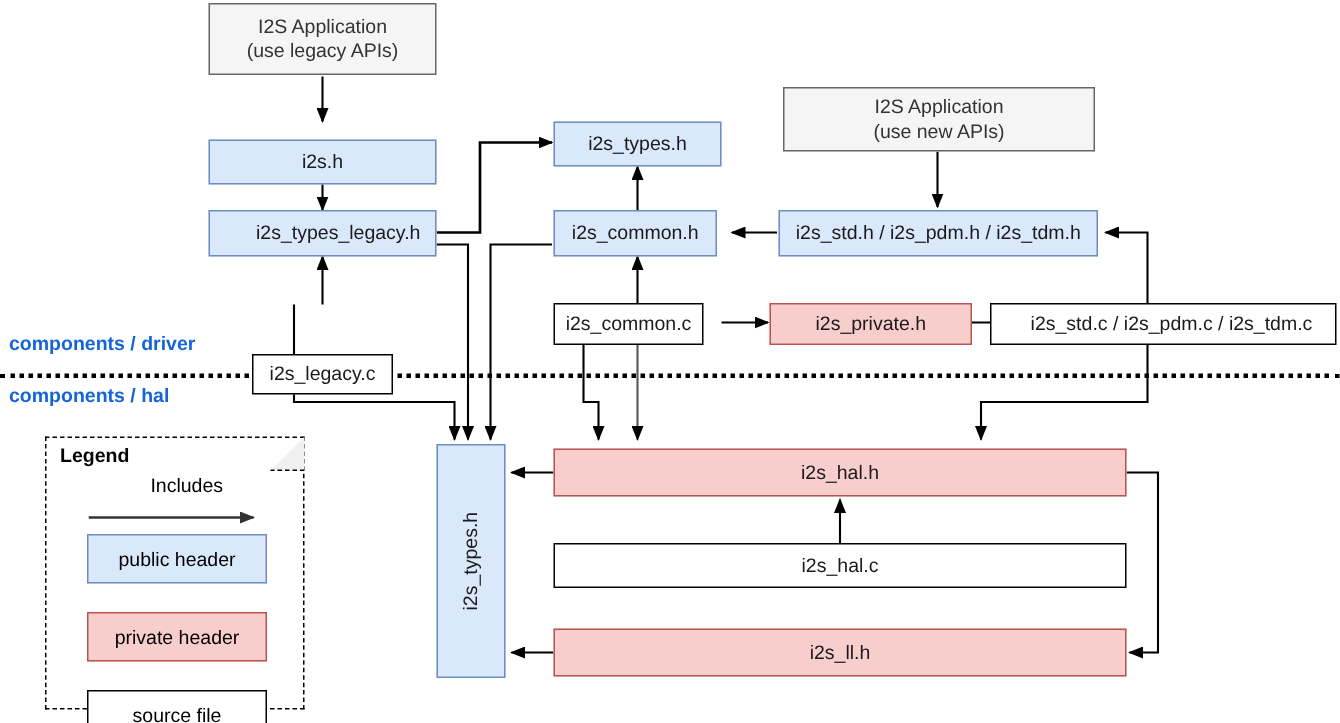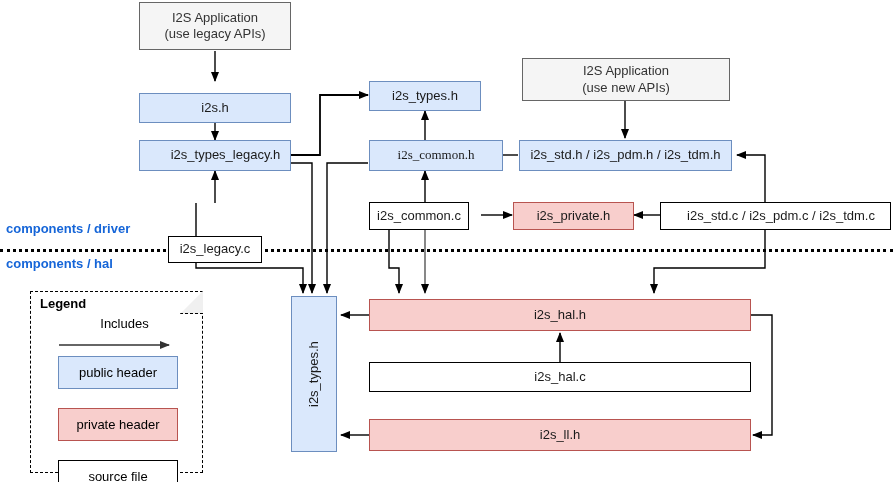--- a/index.html
+++ b/index.html
@@ -106,29 +106,29 @@
       <div>(use new APIs)</div>
     </div>
   </div>
 
   <div class="box pub" style="left:139px;top:81px;width:152px;height:30px;margin-top:12px;">i2s.h</div>
 
   <div class="box pub" style="left:369px;top:81px;width:112px;height:30px;">i2s_types.h</div>
 
   <div class="box pub" style="left:139px;top:140px;width:152px;height:31px;padding-left:21px;">i2s_types_legacy.h</div>
 
-  <div class="box pub" style="left:369px;top:140px;width:134px;height:31px;font-family:Liberation Serif, serif;">i2s_common.h</div>
+  <div class="box pub" style="left:369px;top:140px;width:109px;height:31px;">i2s_common.h</div>
 
   <div class="box pub" style="left:519px;top:140px;width:213px;height:31px;">i2s_std.h / i2s_pdm.h / i2s_tdm.h</div>
 
   <div class="box src" style="left:168px;top:203px;width:94px;height:27px;margin-top:33px;">i2s_legacy.c</div>
 
   <div class="box src" style="left:369px;top:202px;width:100px;height:28px;">i2s_common.c</div>
 
-  <div class="box priv" style="left:513px;top:202px;width:121px;height:28px;">i2s_private.h</div>
+  <div class="box priv" style="left:513px;top:202px;width:135px;height:28px;">i2s_private.h</div>
 
   <div class="box src" style="left:660px;top:202px;width:231px;height:28px;padding-left:11px;">i2s_std.c / i2s_pdm.c / i2s_tdm.c</div>
 
   <div class="box pub vert" style="left:291px;top:296px;width:46px;height:156px;">i2s_types.h</div>
 
   <div class="box priv" style="left:369px;top:299px;width:382px;height:32px;">i2s_hal.h</div>
 
   <div class="box src" style="left:369px;top:362px;width:382px;height:30px;">i2s_hal.c</div>
 
   <div class="box priv" style="left:369px;top:419px;width:382px;height:32px;">i2s_ll.h</div>

